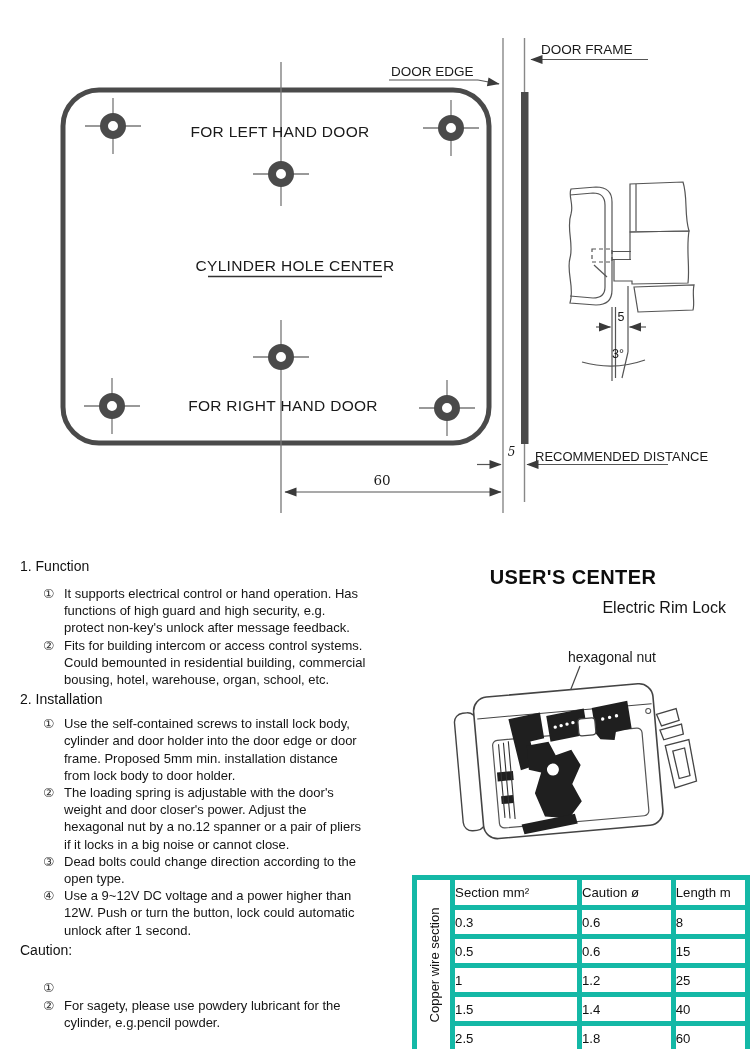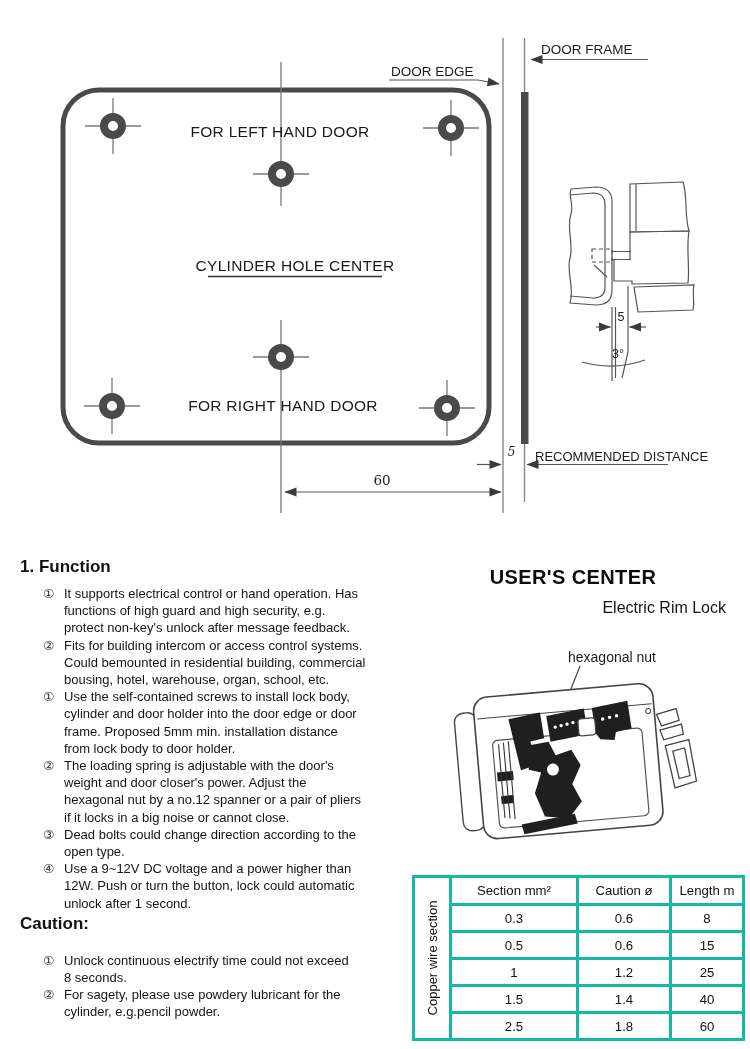--- a/index.html
+++ b/index.html
@@ -5,40 +5,40 @@
   html,body{margin:0;padding:0;background:#fff;}
   #page{position:relative;width:750px;height:1049px;background:#ffffff;overflow:hidden;
         font-family:"Liberation Sans","DejaVu Sans",sans-serif;color:#1a1a1a;}
   svg text{font-family:"Liberation Sans","DejaVu Sans",sans-serif;fill:#1a1a1a;}
   svg text.dimnum{font-family:"DejaVu Serif",serif;}
 
   #diagram-svg{position:absolute;left:0;top:0;width:750px;height:545px;}
 
   
   #left-col{position:absolute;left:20px;top:558px;width:385px;}
-  .sec-h{font-size:17px;font-weight:bold;line-height:17px;margin:0;color:#111;}
+  .sec-h{font-size:14px;font-weight:normal;line-height:17px;margin:0;color:#111;}
   .sec-h.h-install,.sec-h.h-caution{margin-top:3px;}
   .h-func{margin-bottom:10px;}
   .h-install{margin-bottom:7px;}
   .h-caution{margin-bottom:20px;}
   .items{padding-left:23px;}
   .mi{display:flex;gap:4px;}
   .mk{flex:none;width:17px;font-size:12.5px;line-height:17.2px;color:#333;padding-top:1px;}
   .tx{white-space:pre-line;font-size:13px;line-height:17.2px;color:#151515;}
 
   
   #manual-title{position:absolute;left:420px;top:566px;width:306px;text-align:center;
                 font-size:20px;font-weight:bold;letter-spacing:.4px;color:#0d0d0d;}
   #manual-subtitle{position:absolute;left:420px;top:599px;width:306px;text-align:right;
                    font-size:16px;color:#141414;}
   #lock-svg{position:absolute;left:420px;top:638px;width:310px;height:232px;}
 
   
   #wire-table{position:absolute;left:412px;top:875px;border-collapse:collapse;}
-  #wire-table td,#wire-table th{border:3px solid #14b8a6;text-align:center;vertical-align:middle;
+  #wire-table td,#wire-table th{border:5px solid #14b8a6;text-align:left;vertical-align:middle;
       font-size:13.2px;font-weight:normal;color:#111;padding:0;}
   #wire-table th{height:25px;}
   #wire-table td.cell{height:24px;}
   .col-label{width:34px;position:relative;}
   .col-label .vtext{position:absolute;top:50%;left:50%;transform:translate(-50%,-50%) rotate(-90deg);
       white-space:nowrap;font-size:13px;color:#111;}
   .col-section{width:124px;} .col-diam{width:90px;} .col-len{width:70px;}
 </style>
 </head>
 <body>
@@ -134,20 +134,21 @@
 protect non-key's unlock after message feedback.</span>
       </div>
       <div class="mi">
         <span class="mk">②</span>
         <span class="tx">Fits for building intercom or access control systems.
 Could bemounted in residential building, commercial
 bousing, hotel, warehouse, organ, school, etc.</span>
       </div>
     </div>
 
+    <div class="sec-h h-install">2. Installation</div>
     <div class="items">
       <div class="mi">
         <span class="mk">①</span>
         <span class="tx">Use the self-contained screws to install lock body,
 cylinder and door holder into the door edge or door
 frame. Proposed 5mm min. installation distance
 from lock body to door holder.</span>
       </div>
       <div class="mi">
         <span class="mk">②</span>
@@ -166,22 +167,20 @@
         <span class="tx">Use a 9~12V DC voltage and a power higher than
 12W. Push or turn the button, lock could automatic
 unlock after 1 second.</span>
       </div>
     </div>
 
     <div class="sec-h h-caution">Caution:</div>
     <div class="items">
       <div class="mi">
         <span class="mk">①</span>
-        <span class="tx">Unlock continuous electrify time could not exceed
-8 seconds.</span>
       </div>
       <div class="mi">
         <span class="mk">②</span>
         <span class="tx">For sagety, please use powdery lubricant for the
 cylinder, e.g.pencil powder.</span>
       </div>
     </div>
   </div>
 
   <div id="manual-title">USER'S CENTER</div>

